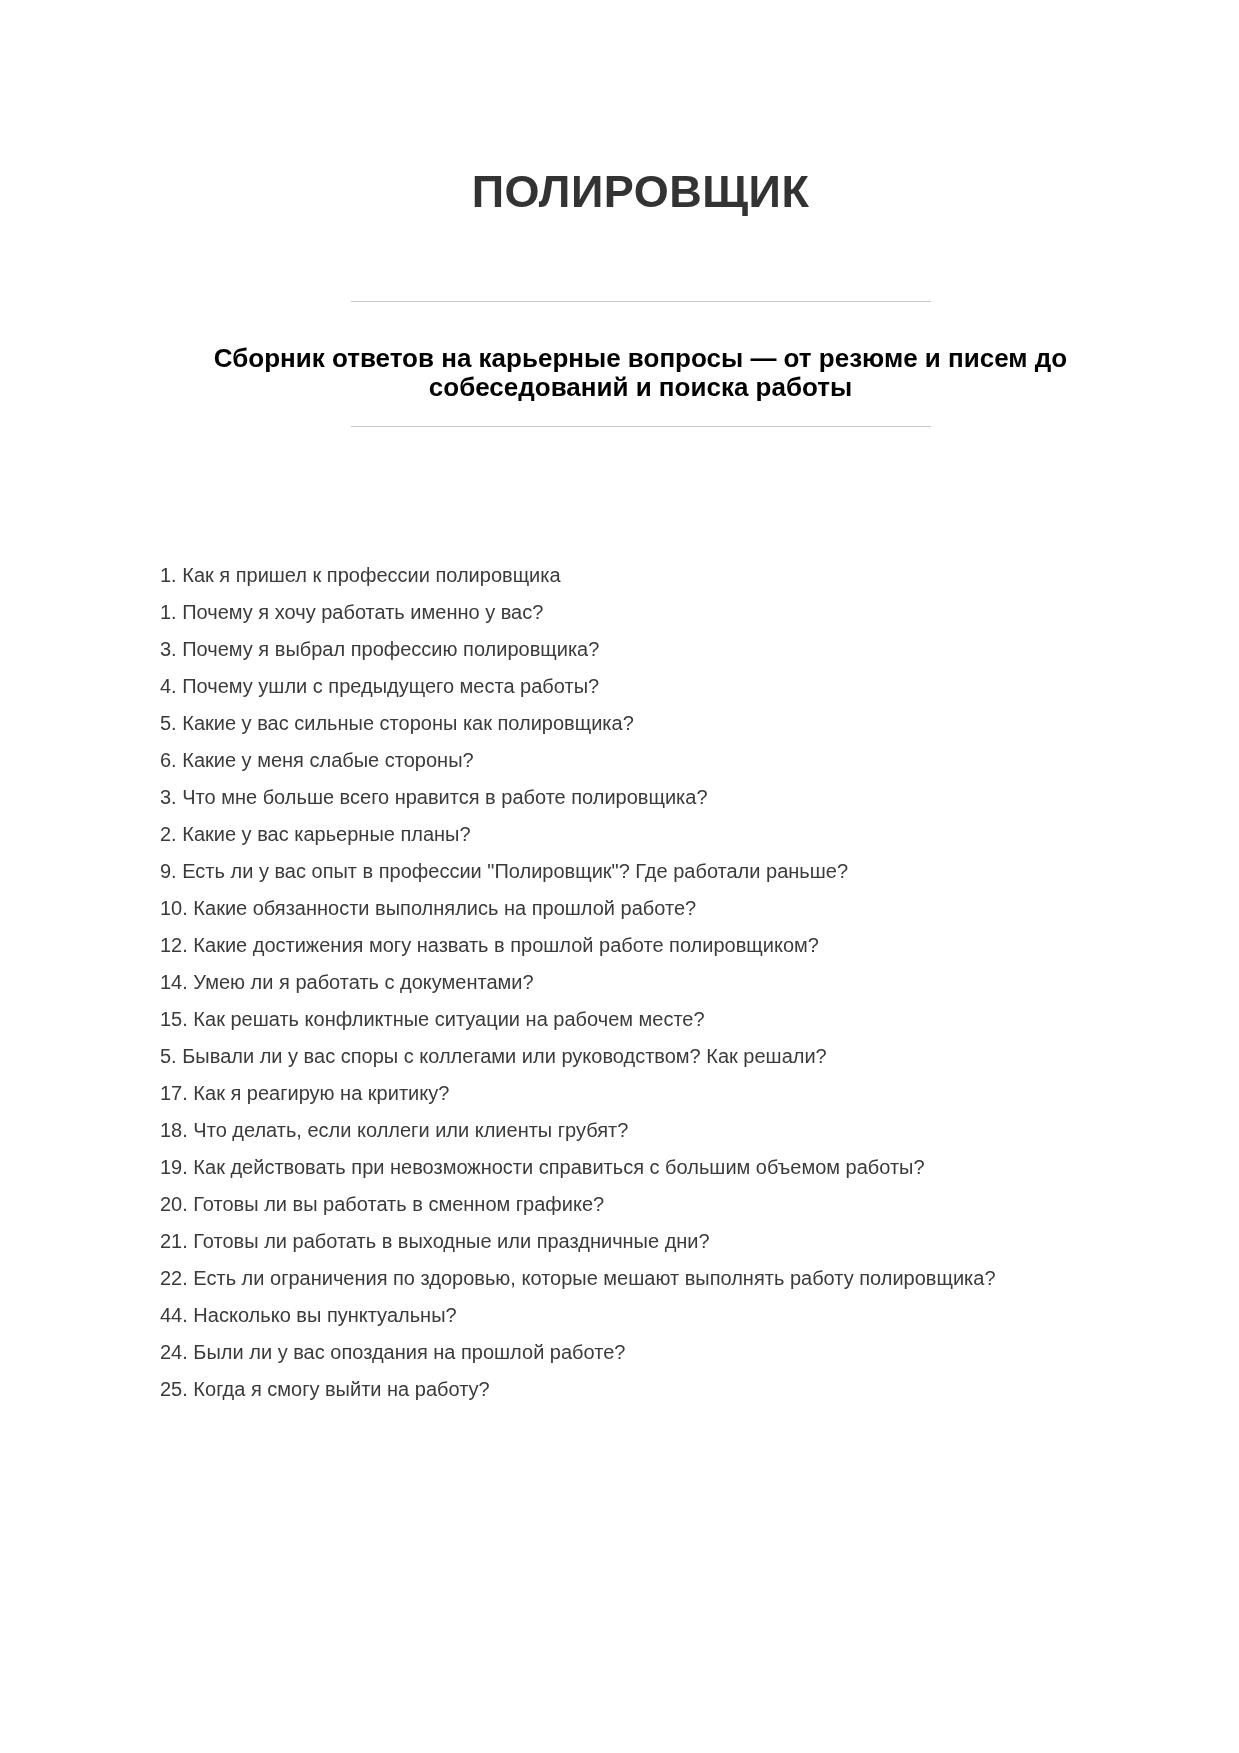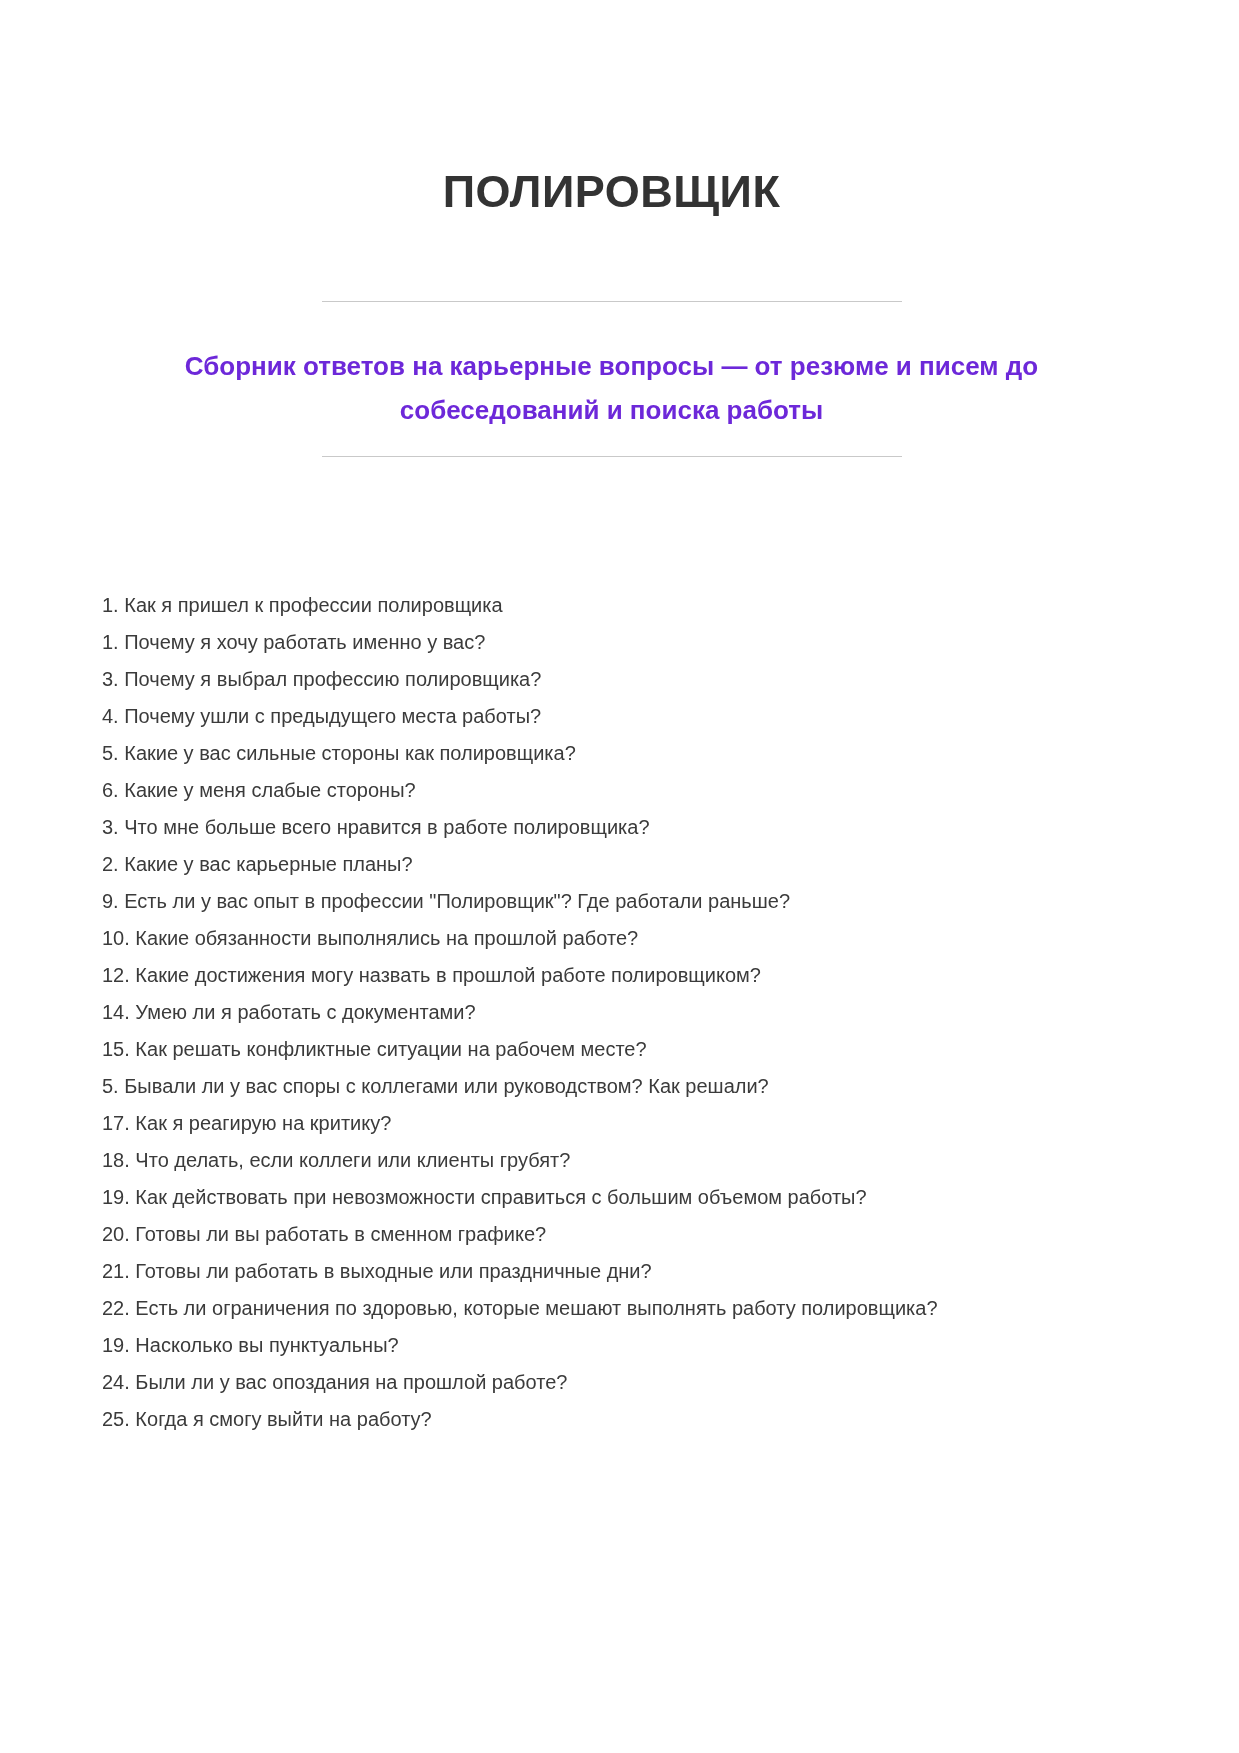--- a/index.html
+++ b/index.html
@@ -6,21 +6,21 @@
     html, body { background: #ffffff; }
     body {
       width: 1239px;
       min-height: 1753px;
       margin: 0 auto;
       font-family: "Liberation Sans", "DejaVu Sans", sans-serif;
       color: #3b3b3b;
       -webkit-font-smoothing: antialiased;
     }
     .page {
-      padding: 165px 78px 60px 62px;
+      padding: 165px 78px 60px 120px;
     }
     .doc-title {
       text-align: center;
       font-size: 45px;
       line-height: 1.2;
       font-weight: 700;
       color: #333333;
       letter-spacing: 0.5px;
       margin-bottom: 82px;
     }
@@ -29,23 +29,23 @@
       border: none;
       border-top: 1px solid #c9c9c9;
       margin: 0 auto;
       height: 0;
     }
     .doc-subtitle {
       max-width: 920px;
       margin: 42px auto 24px auto;
       text-align: center;
       font-size: 26px;
-      line-height: 44px;
+      line-height: 29px;
       font-weight: 700;
-      color: #6d28d9;
+      color: #000000;
     }
     .question-list {
       margin-top: 130px;
       font-size: 20px;
       color: #3b3b3b;
     }
     .question-item {
       line-height: 37px;
       font-weight: 400;
       margin-left: 40px;
@@ -77,17 +77,17 @@
       <p class="question-item">12. Какие достижения могу назвать в прошлой работе полировщиком?</p>
       <p class="question-item">14. Умею ли я работать с документами?</p>
       <p class="question-item">15. Как решать конфликтные ситуации на рабочем месте?</p>
       <p class="question-item">5. Бывали ли у вас споры с коллегами или руководством? Как решали?</p>
       <p class="question-item">17. Как я реагирую на критику?</p>
       <p class="question-item">18. Что делать, если коллеги или клиенты грубят?</p>
       <p class="question-item">19. Как действовать при невозможности справиться с большим объемом работы?</p>
       <p class="question-item">20. Готовы ли вы работать в сменном графике?</p>
       <p class="question-item">21. Готовы ли работать в выходные или праздничные дни?</p>
       <p class="question-item">22. Есть ли ограничения по здоровью, которые мешают выполнять работу полировщика?</p>
-      <p class="question-item">19. Насколько вы пунктуальны?</p>
+      <p class="question-item">44. Насколько вы пунктуальны?</p>
       <p class="question-item">24. Были ли у вас опоздания на прошлой работе?</p>
       <p class="question-item">25. Когда я смогу выйти на работу?</p>
     </div>
 </div>
 
 </body></html>

